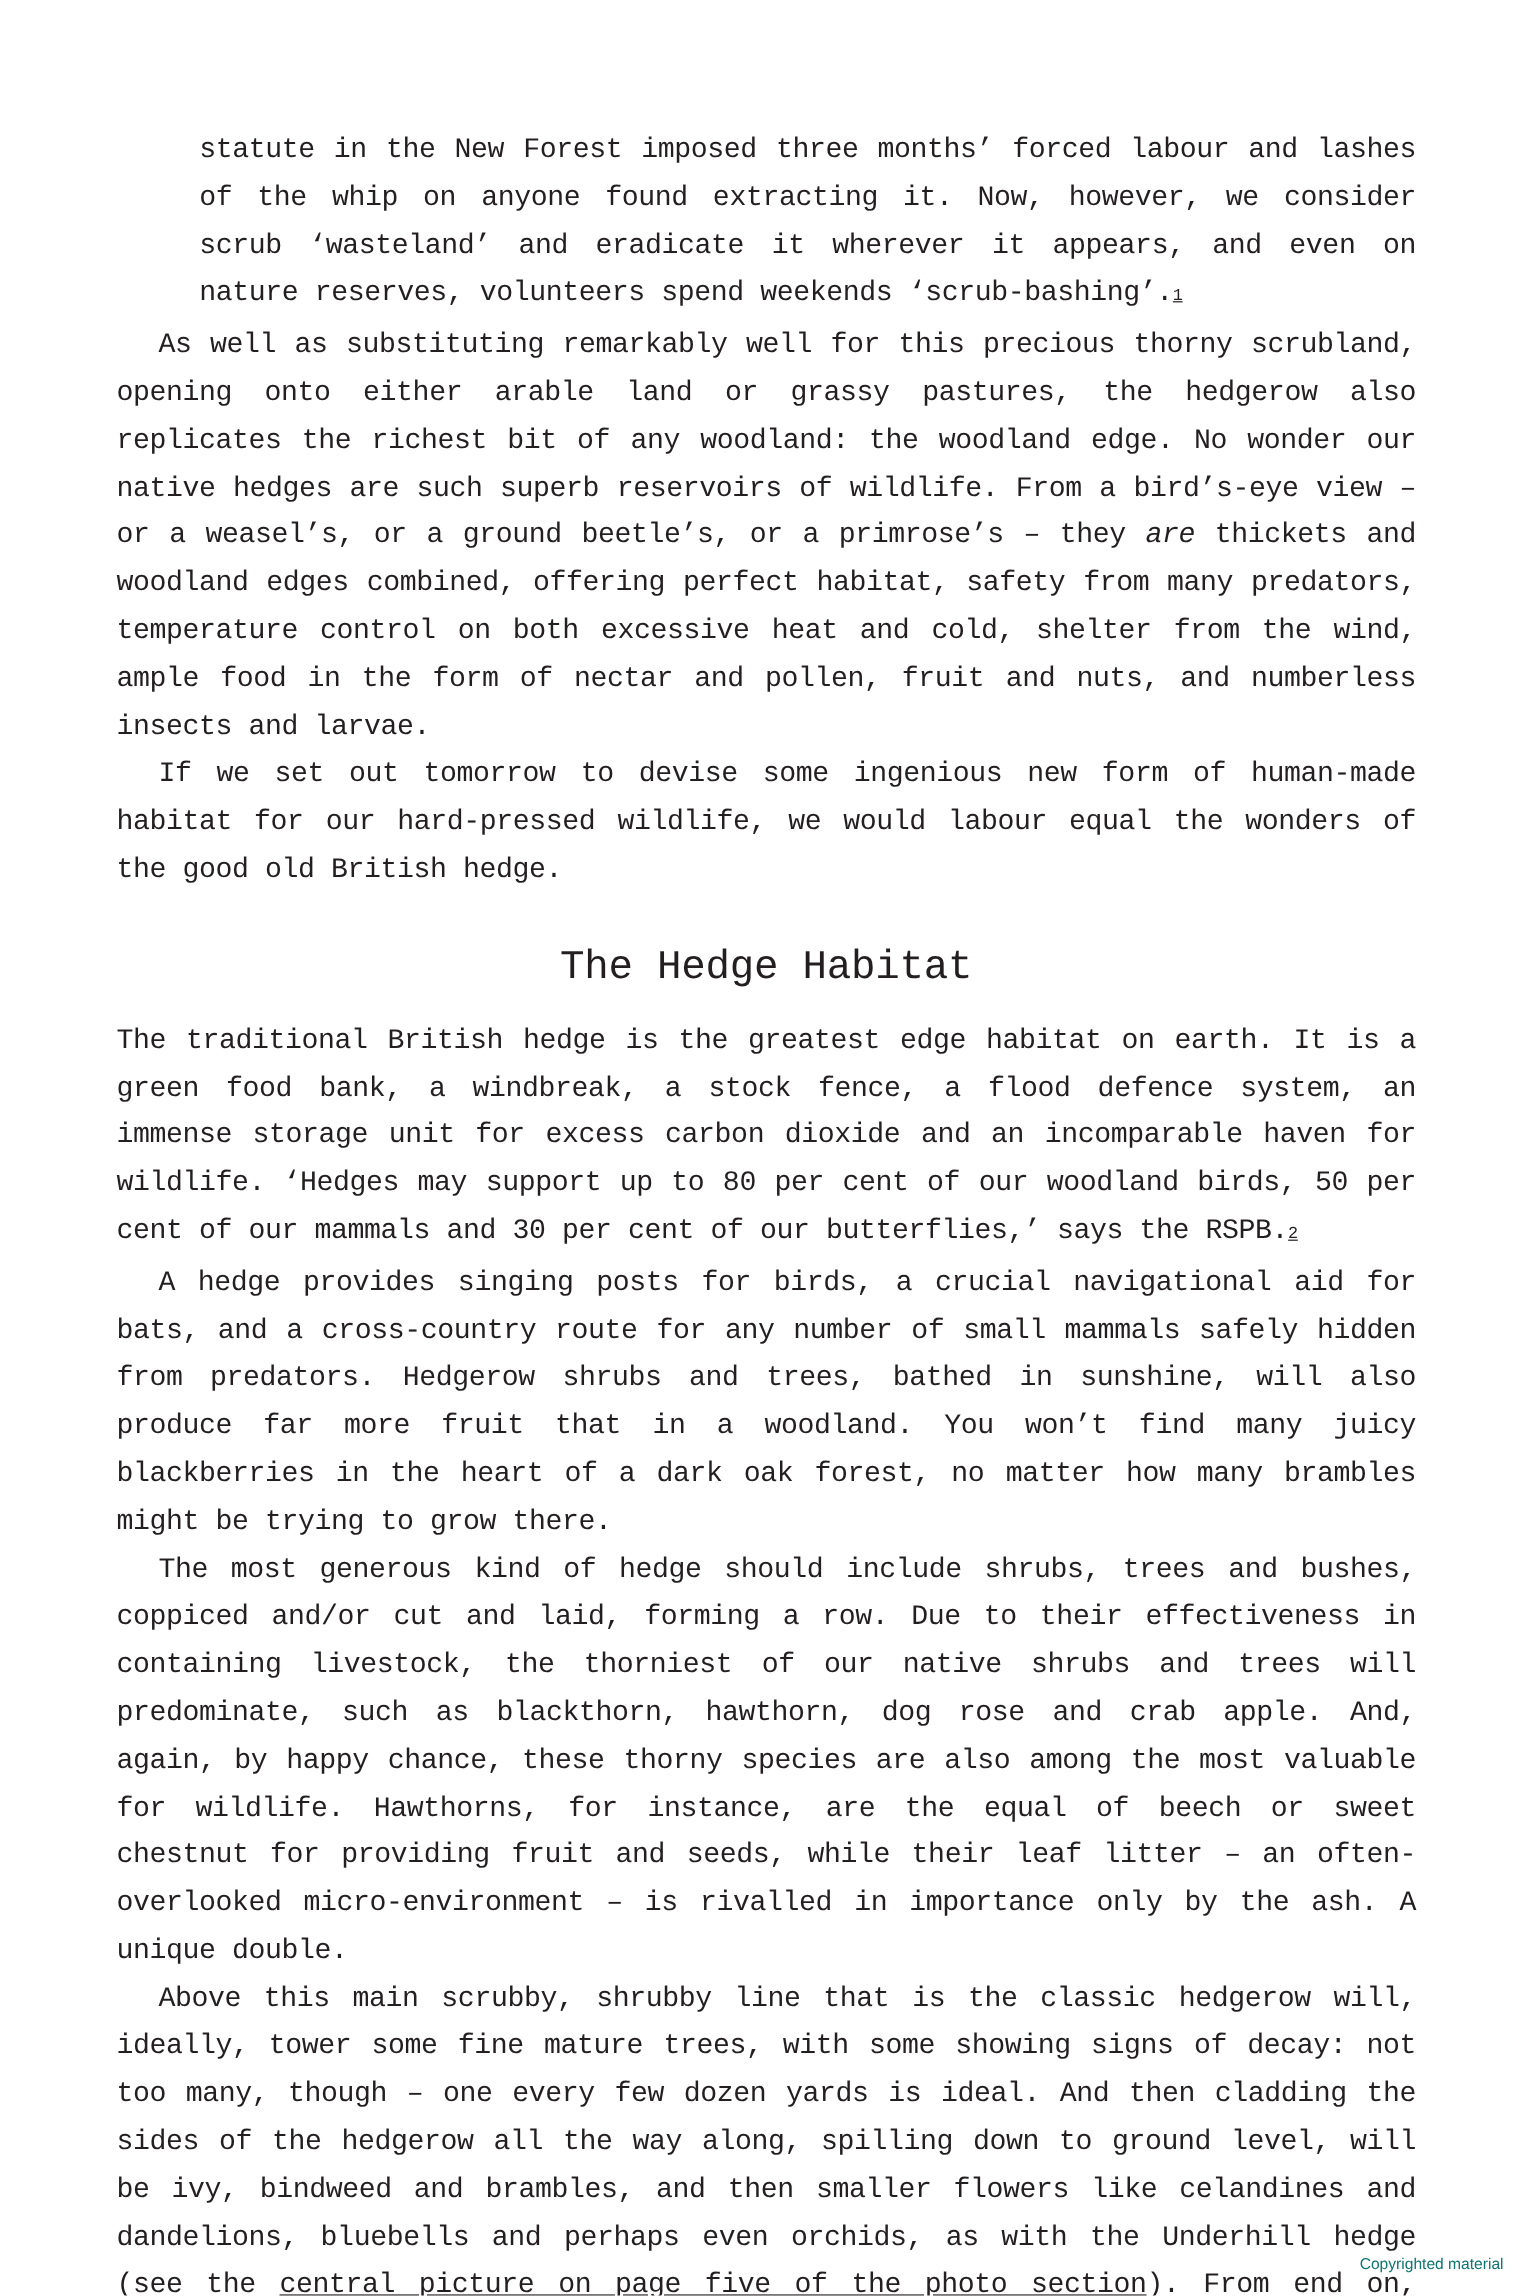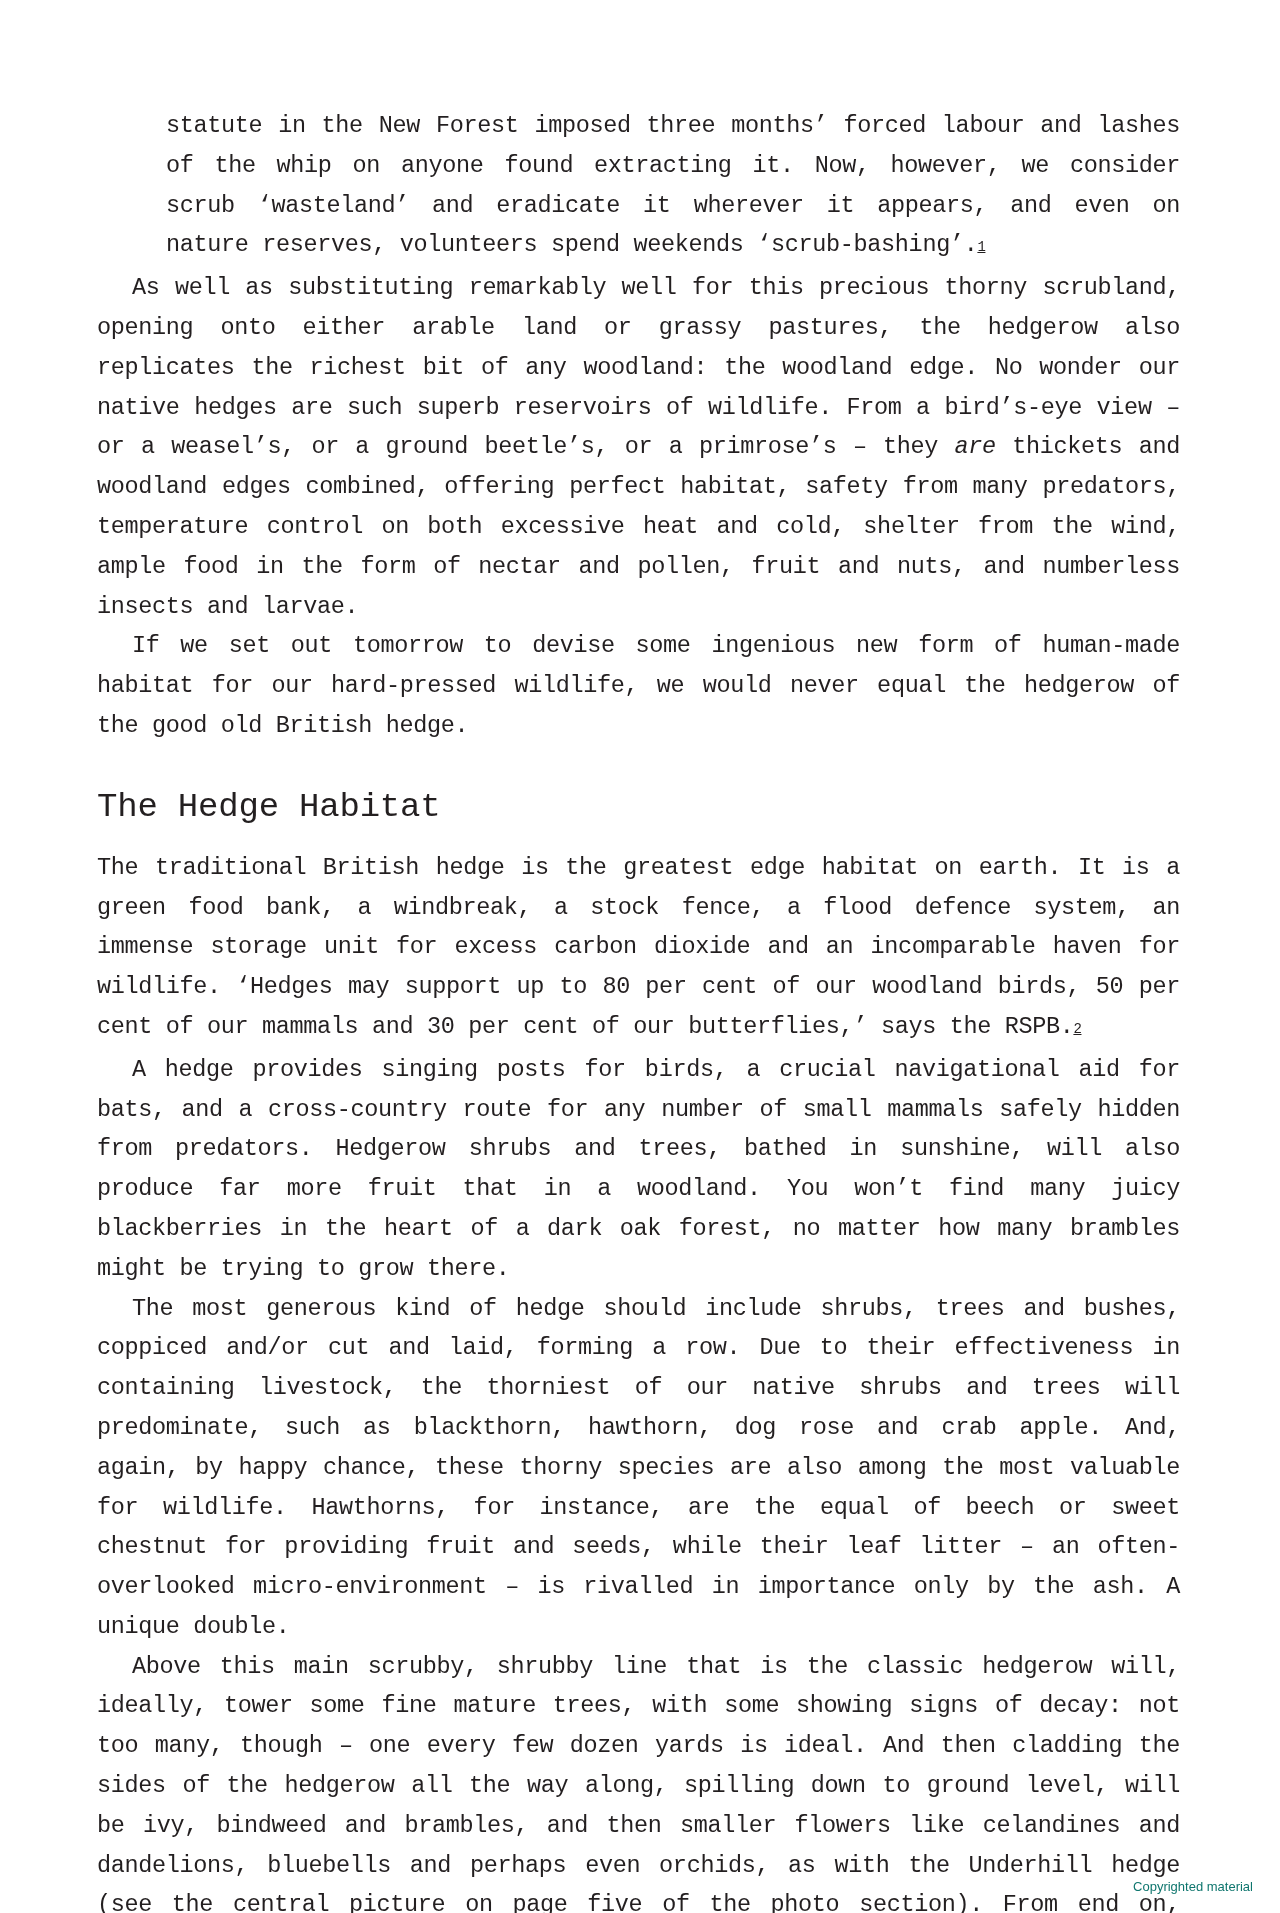--- a/index.html
+++ b/index.html
@@ -3,37 +3,37 @@
 <meta charset="utf-8">
 <style>
   html, body { margin:0; padding:0; background:#ffffff; }
   body { width:1280px; height:1913px; position:relative; overflow:hidden;
          font-family:"DejaVu Serif", serif; color:#231f20; }
   .page { position:absolute; left:97px; top:106px; width:1083px;font-family:Liberation Mono, monospace; }
   .p { font-size:23.5px; line-height:39.8px; text-align:justify; margin:0;
        text-indent:35px; hyphens:none; letter-spacing:-0.35px; word-spacing:0px; }
   .p.noindent { text-indent:0; }
   .quote { margin-left:69px; text-indent:0; }
-  .heading { font-size:34px; text-align:left; font-weight:normal; margin:38px 0 18px 0;
+  .heading { font-size:34px; text-align:center; font-weight:normal; margin:38px 0 18px 0;
              line-height:46px; letter-spacing:-0.2px; }
   .fn { font-size:14px; text-decoration:underline; vertical-align:baseline; color:#231f20; cursor:pointer; }
   .link { text-decoration:underline; color:#231f20; cursor:pointer; }
   em { font-style:italic; }
   .footer { position:absolute; right:27px; top:1879px; font-family:"Liberation Sans", sans-serif;
             font-size:13px; color:#0f766e; }
 </style>
 </head>
 <body>
 
 <div class="page">
   <p class="p quote"><span>statute in the New Forest imposed three months’ forced labour and lashes of the whip on anyone found extracting it. Now, however, we consider scrub ‘wasteland’ and eradicate it wherever it appears, and even on nature reserves, volunteers spend weekends ‘scrub-bashing’.</span><a class="fn">1</a></p>
 
   <p class="p"><span>As well as substituting remarkably well for this precious thorny scrubland, opening onto either arable land or grassy pastures, the hedgerow also replicates the richest bit of any woodland: the woodland edge. No wonder our native hedges are such superb reservoirs of wildlife. From a bird’s-eye view – or a weasel’s, or a ground beetle’s, or a primrose’s – they </span><em>are</em><span> thickets and woodland edges combined, offering perfect habitat, safety from many predators, temperature control on both excessive heat and cold, shelter from the wind, ample food in the form of nectar and pollen, fruit and nuts, and numberless insects and larvae.</span></p>
 
-  <p class="p">If we set out tomorrow to devise some ingenious new form of human-made habitat for our hard-pressed wildlife, we would never equal the hedgerow of the good old British hedge.</p>
+  <p class="p">If we set out tomorrow to devise some ingenious new form of human-made habitat for our hard-pressed wildlife, we would labour equal the wonders of the good old British hedge.</p>
 
   <h2 class="heading">The Hedge Habitat</h2>
 
   <p class="p noindent"><span>The traditional British hedge is the greatest edge habitat on earth. It is a green food bank, a windbreak, a stock fence, a flood defence system, an immense storage unit for excess carbon dioxide and an incomparable haven for wildlife. ‘Hedges may support up to 80 per cent of our woodland birds, 50 per cent of our mammals and 30 per cent of our butterflies,’ says the RSPB.</span><a class="fn">2</a></p>
 
   <p class="p">A hedge provides singing posts for birds, a crucial navigational aid for bats, and a cross-country route for any number of small mammals safely hidden from predators. Hedgerow shrubs and trees, bathed in sunshine, will also produce far more fruit that in a woodland. You won’t find many juicy blackberries in the heart of a dark oak forest, no matter how many brambles might be trying to grow there.</p>
 
   <p class="p">The most generous kind of hedge should include shrubs, trees and bushes, coppiced and/or cut and laid, forming a row. Due to their effectiveness in containing livestock, the thorniest of our native shrubs and trees will predominate, such as blackthorn, hawthorn, dog rose and crab apple. And, again, by happy chance, these thorny species are also among the most valuable for wildlife. Hawthorns, for instance, are the equal of beech or sweet chestnut for providing fruit and seeds, while their leaf litter – an often-overlooked micro-environment – is rivalled in importance only by the ash. A unique double.</p>
 
   <p class="p"><span>Above this main scrubby, shrubby line that is the classic hedgerow will, ideally, tower some fine mature trees, with some showing signs of decay: not too many, though – one every few dozen yards is ideal. And then cladding the sides of the hedgerow all the way along, spilling down to ground level, will be ivy, bindweed and brambles, and then smaller flowers like celandines and dandelions, bluebells and perhaps even orchids, as with the Underhill hedge (see the </span><a class="link">central picture on page five of the photo section</a><span>). From end on, then, the shape of an ideal hedgerow will be a sprawling, spiky and messy pyramid, with a wide and generous bushy base (see the bottom photo on the aforementioned page). If of sufficient age, the entire hedge may sit on top of a venerable earthen bank, offering a whole new range of home-making</span></p>

